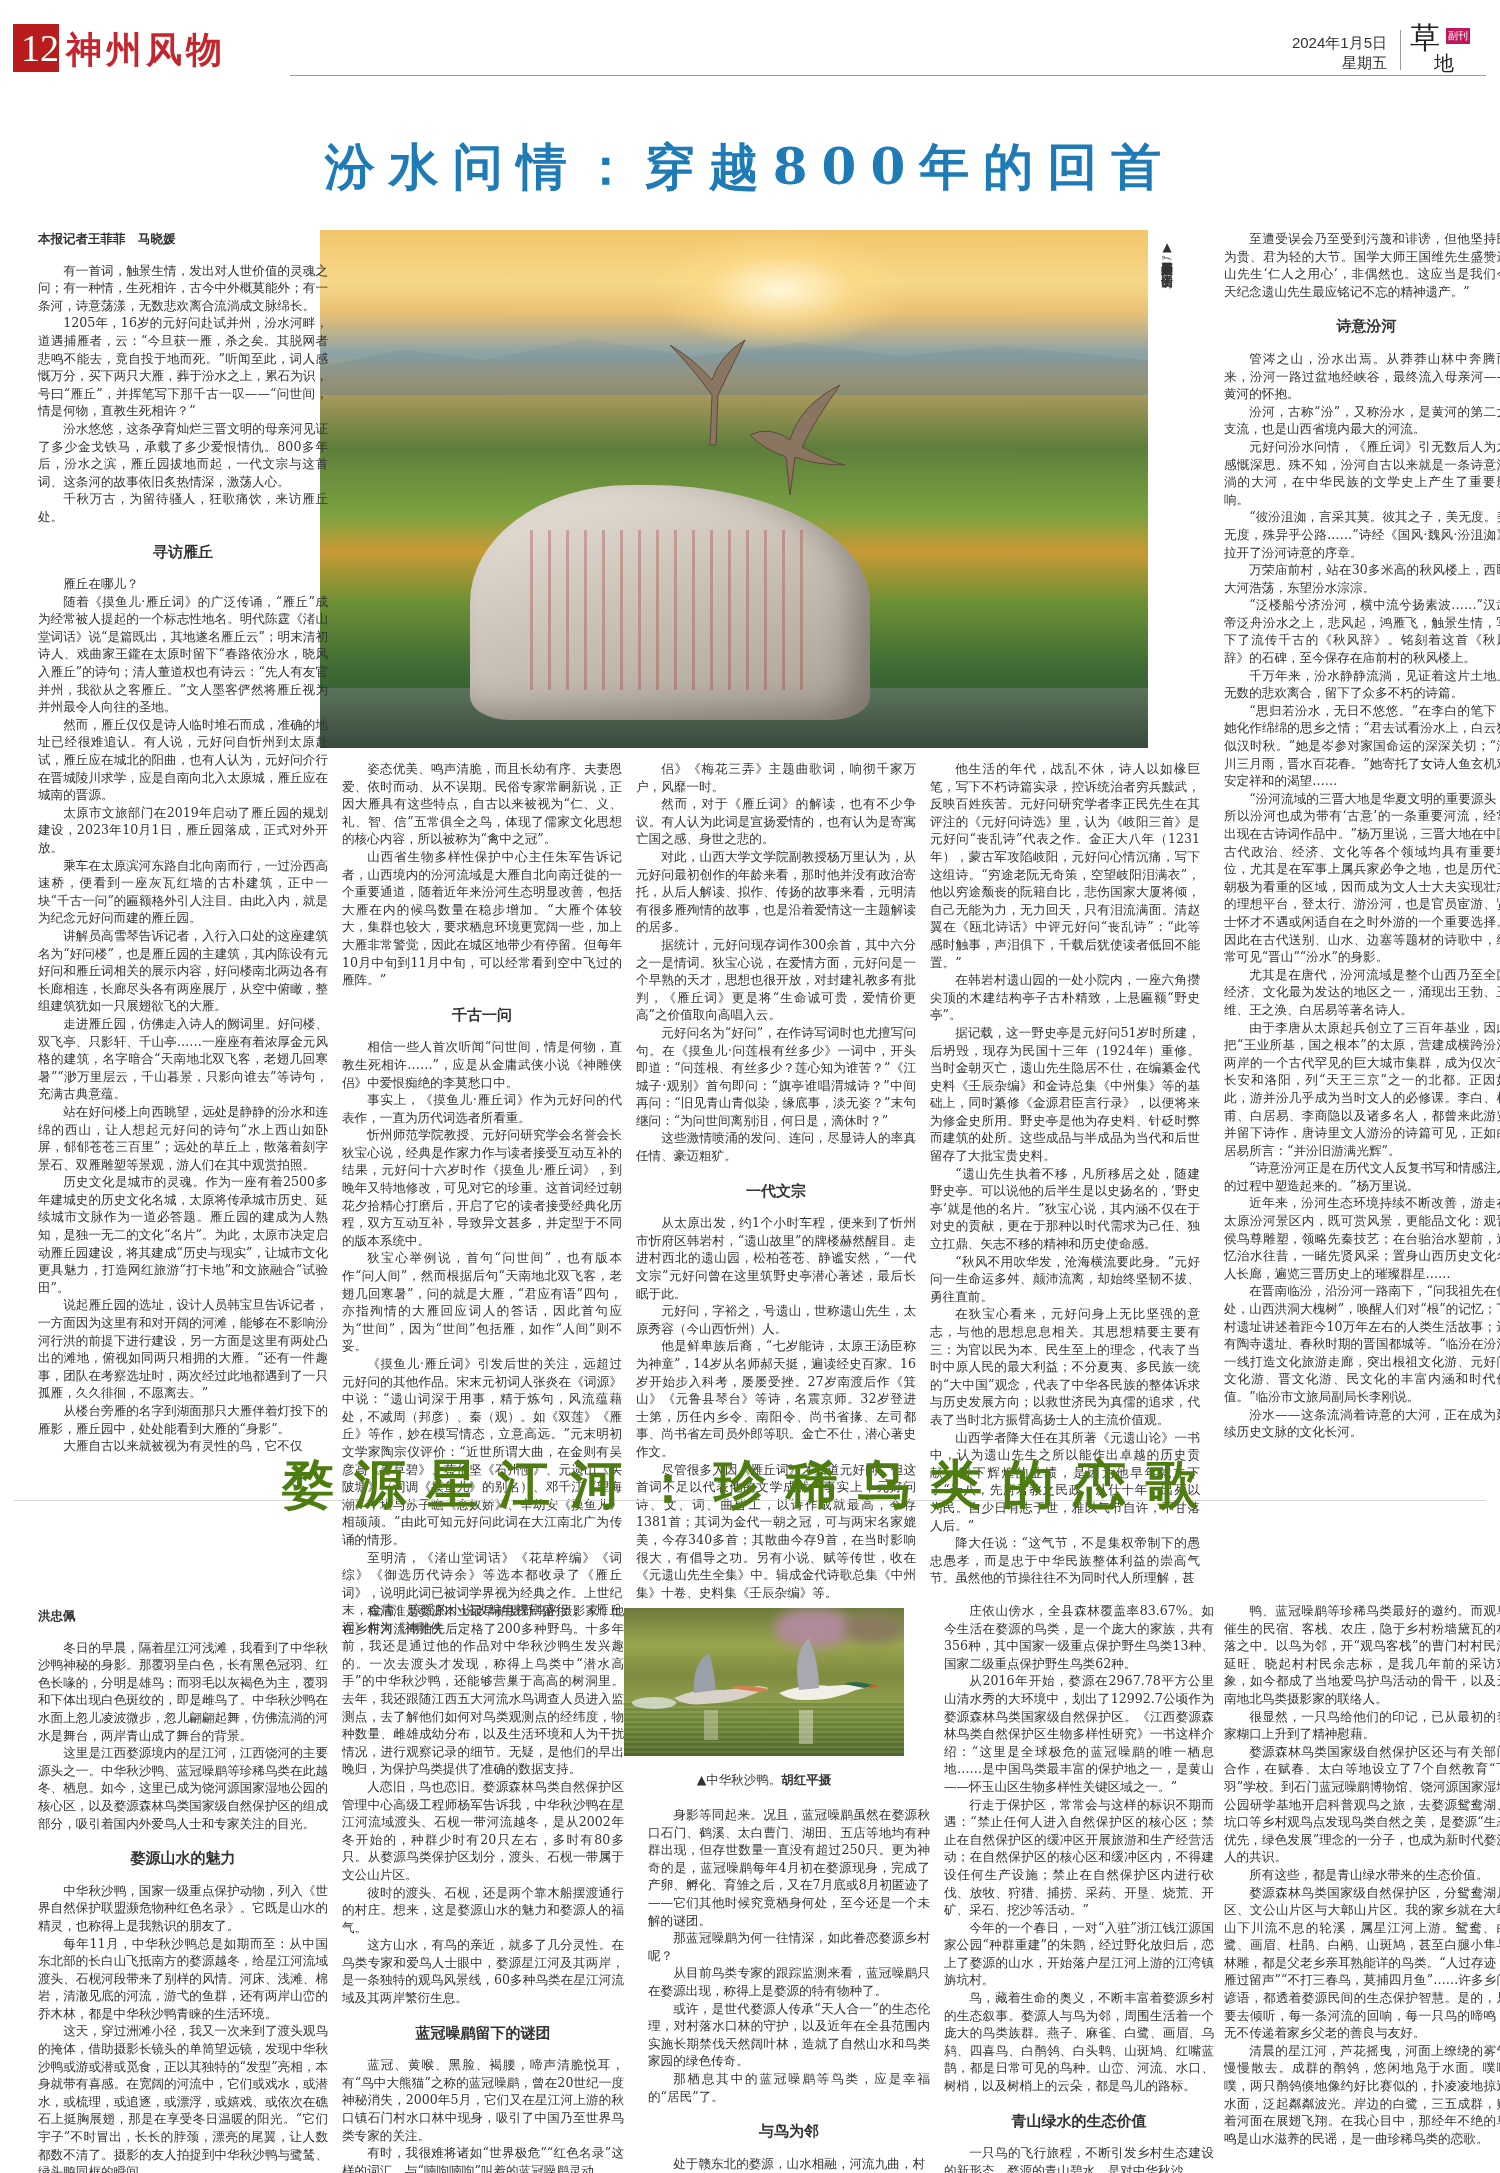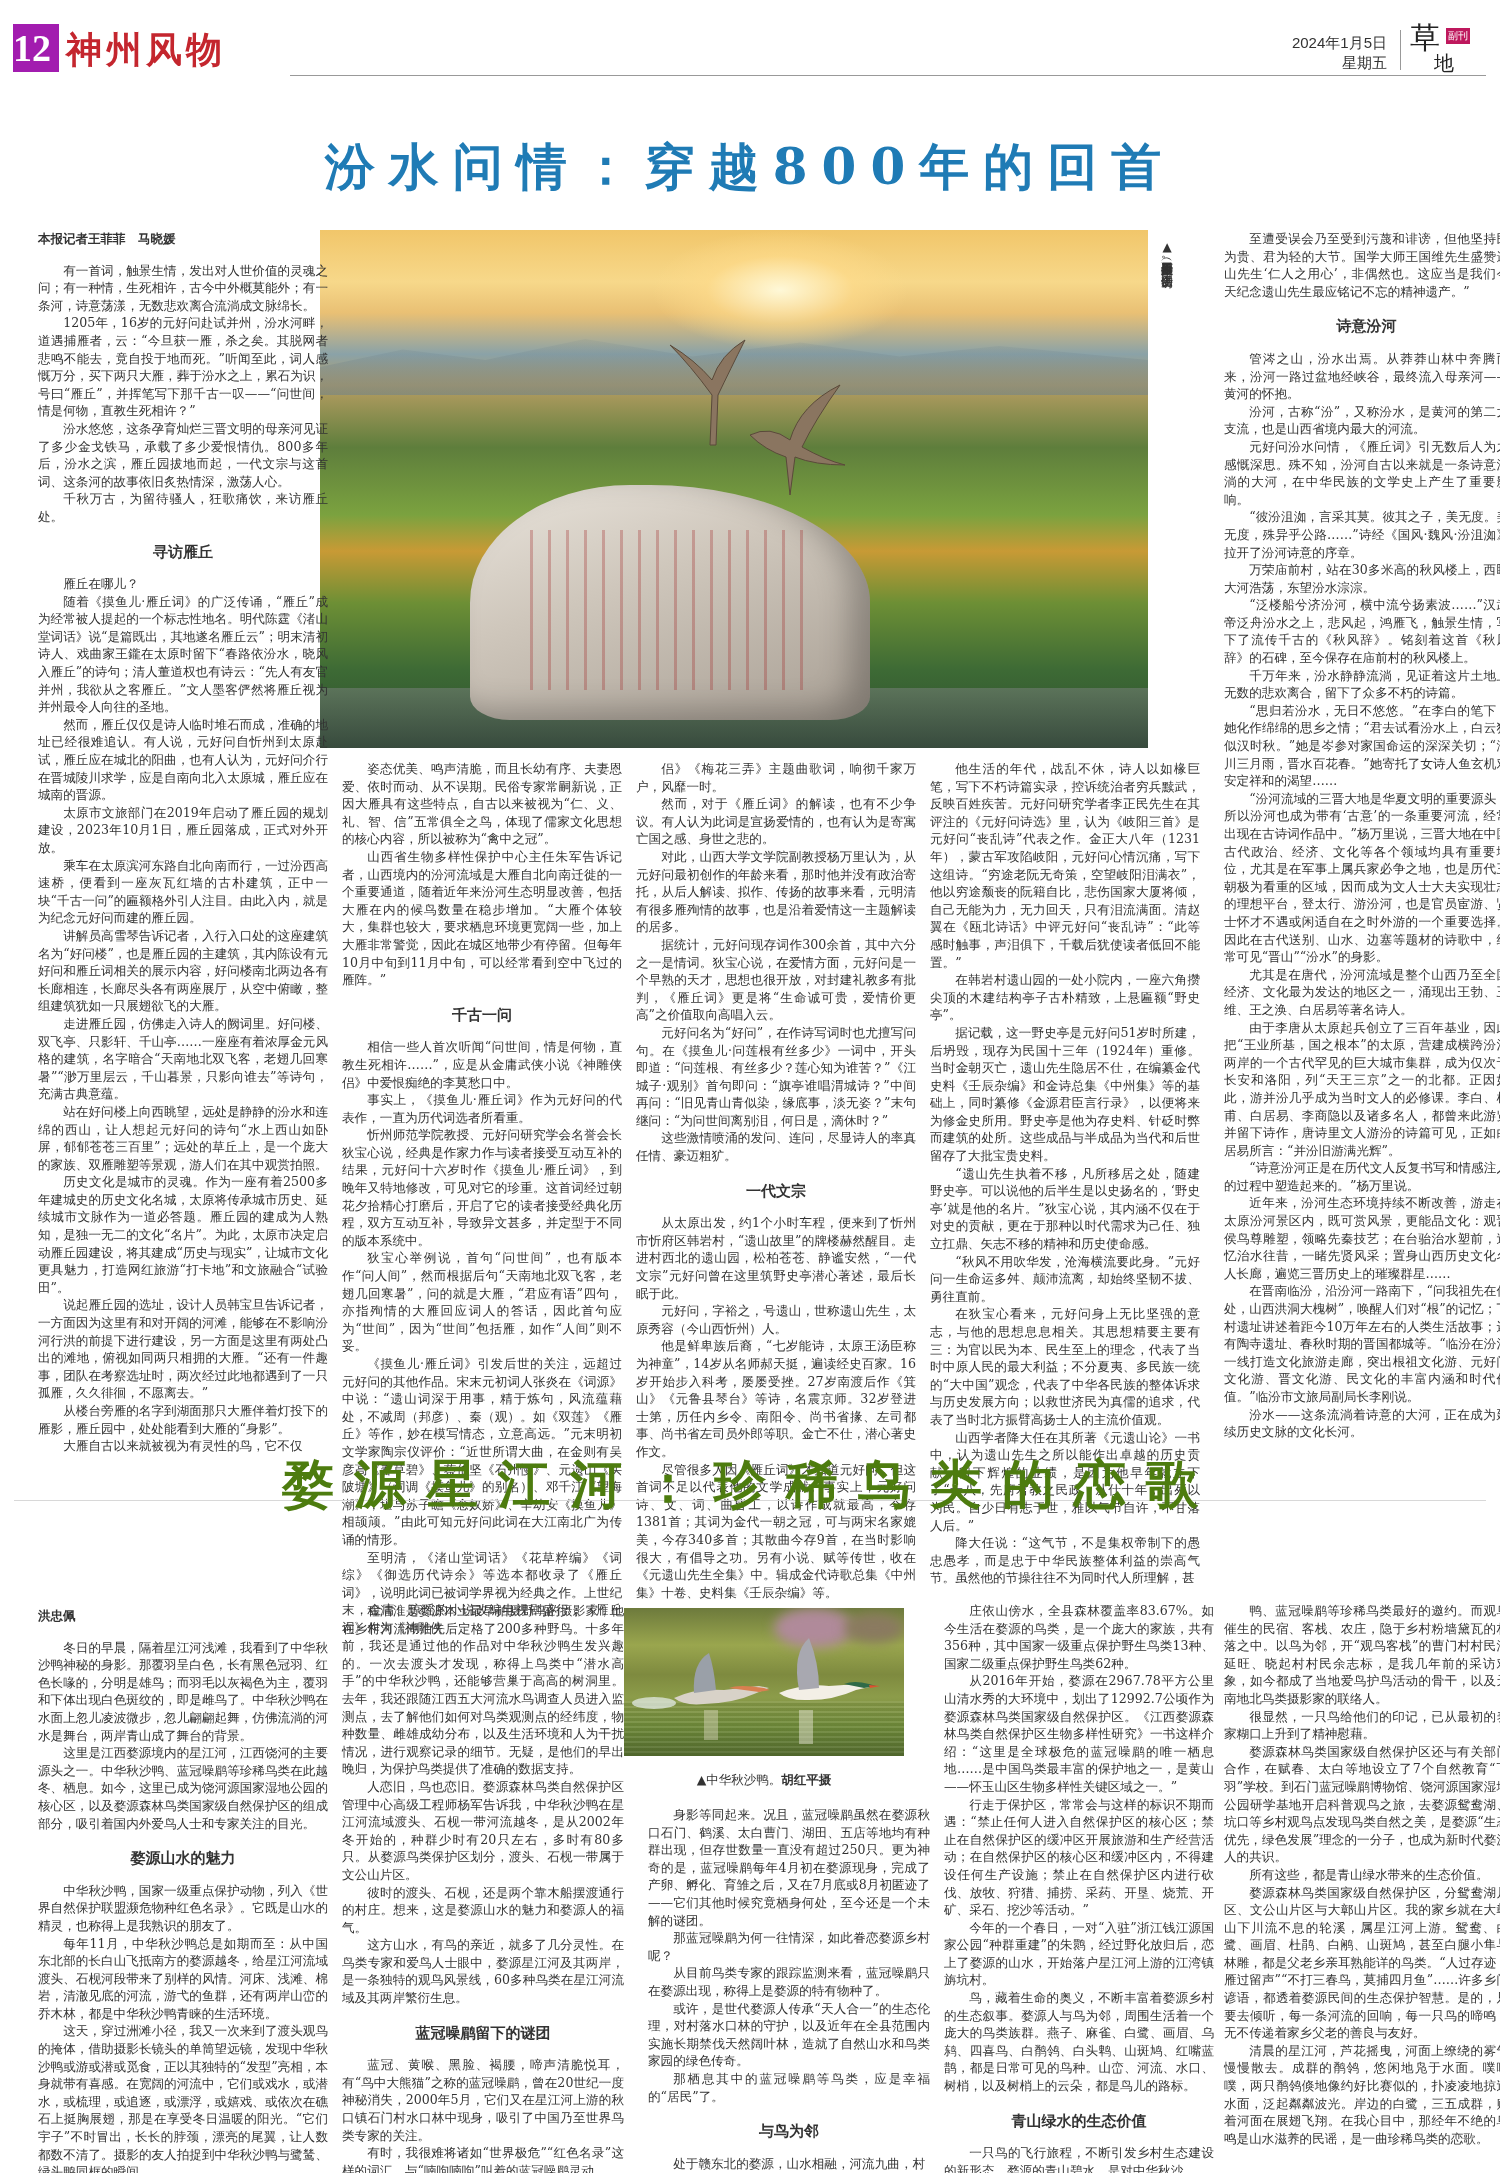--- a/index.html
+++ b/index.html
@@ -1,22 +1,22 @@
 <!DOCTYPE html>
 <html><head>
 <meta charset="utf-8">
 <style>
   * { box-sizing: border-box; margin: 0; padding: 0; }
   html, body { width: 1500px; height: 2173px; background: #fff; overflow: hidden; }
   body { font-family: "DejaVu Serif", "Liberation Serif", serif; color: #2b2b2b; position: relative; }
 
   
   .masthead { position: absolute; left: 0; top: 0; width: 1500px; height: 85px; }
-  .page-num { position: absolute; left: 13px; top: 24px; width: 46px; height: 48px; background: #a21caf; color: #fff;
-    font-family: "Liberation Serif", serif; font-weight: bold; font-size: 38px; line-height: 48px; text-align: left; }
+  .page-num { position: absolute; left: 13px; top: 24px; width: 46px; height: 48px; background: #b91c1c; color: #fff;
+    font-family: "Liberation Serif", serif; font-weight: normal; font-size: 38px; line-height: 48px; text-align: right; }
   .section-name { position: absolute; left: 66px; top: 26px; font-size: 36px; font-weight: bold; color: #c4262e;
     font-family: "DejaVu Serif", serif; letter-spacing: 4px; line-height: 46px; }
   .mast-rule { position: absolute; left: 290px; right: 14px; top: 75px; height: 1px; background: #999; }
   .mast-date { position: absolute; right: 113px; top: 33px; text-align: right; font-family: "Liberation Sans", sans-serif;
     font-size: 15px; line-height: 20px; color: #333; }
   .mast-sep { position: absolute; right: 99px; top: 30px; width: 1px; height: 40px; background: #999; }
   .mast-logo { position: absolute; right: 30px; top: 22px; width: 62px; height: 50px; }
   .mast-logo .calli { position: absolute; left: 2px; top: 0; font-size: 30px; line-height: 32px; color: #222; font-family: "DejaVu Serif", serif; }
   .mast-logo .calli2 { position: absolute; left: 26px; top: 28px; font-size: 20px; color: #222; font-family: "DejaVu Serif", serif; }
   .mast-logo .tag { position: absolute; right: 0; top: 6px; background: #be185d; color: #fff; font-size: 10px; padding: 1px 2px; font-family: "DejaVu Sans", sans-serif; }
@@ -100,21 +100,21 @@
   <p>汾水悠悠，这条孕育灿烂三晋文明的母亲河见证了多少金戈铁马，承载了多少爱恨情仇。800多年后，汾水之滨，雁丘园拔地而起，一代文宗与这首词、这条河的故事依旧炙热情深，激荡人心。</p>
   <p>千秋万古，为留待骚人，狂歌痛饮，来访雁丘处。</p>
   <p class="subhead">寻访雁丘</p>
   <p>雁丘在哪儿？</p>
   <p>随着《摸鱼儿·雁丘词》的广泛传诵，“雁丘”成为经常被人提起的一个标志性地名。明代陈霆《渚山堂词话》说“是篇既出，其地遂名雁丘云”；明末清初诗人、戏曲家王鑨在太原时留下“春路依汾水，晓风入雁丘”的诗句；清人董道权也有诗云：“先人有友官并州，我欲从之客雁丘。”文人墨客俨然将雁丘视为并州最令人向往的圣地。</p>
   <p>然而，雁丘仅仅是诗人临时堆石而成，准确的地址已经很难追认。有人说，元好问自忻州到太原赴试，雁丘应在城北的阳曲，也有人认为，元好问介行在晋城陵川求学，应是自南向北入太原城，雁丘应在城南的晋源。</p>
   <p>太原市文旅部门在2019年启动了雁丘园的规划建设，2023年10月1日，雁丘园落成，正式对外开放。</p>
   <p>乘车在太原滨河东路自北向南而行，一过汾西高速桥，便看到一座灰瓦红墙的古朴建筑，正中一块“千古一问”的匾额格外引人注目。由此入内，就是为纪念元好问而建的雁丘园。</p>
   <p>讲解员高雪琴告诉记者，入行入口处的这座建筑名为“好问楼”，也是雁丘园的主建筑，其内陈设有元好问和雁丘词相关的展示内容，好问楼南北两边各有长廊相连，长廊尽头各有两座展厅，从空中俯瞰，整组建筑犹如一只展翅欲飞的大雁。</p>
   <p>走进雁丘园，仿佛走入诗人的阙词里。好问楼、双飞亭、只影轩、千山亭……一座座有着浓厚金元风格的建筑，名字暗合“天南地北双飞客，老翅几回寒暑”“渺万里层云，千山暮景，只影向谁去”等诗句，充满古典意蕴。</p>
-  <p>站在好问楼上向西眺望，远处是静静的汾水和连绵的西山，让人想起元好问的诗句“水上西山如卧屏，郁郁苍苍三百里”；远处的草丘上，是一个庞大的家族、双雁雕塑等景观，游人们在其中观赏拍照。</p>
+  <p>站在好问楼上向西眺望，远处是静静的汾水和连绵的西山，让人想起元好问的诗句“水上西山如卧屏，郁郁苍苍三百里”；远处的草丘上，散落着刻字景石、双雁雕塑等景观，游人们在其中观赏拍照。</p>
   <p>历史文化是城市的灵魂。作为一座有着2500多年建城史的历史文化名城，太原将传承城市历史、延续城市文脉作为一道必答题。雁丘园的建成为人熟知，是独一无二的文化“名片”。为此，太原市决定启动雁丘园建设，将其建成“历史与现实”，让城市文化更具魅力，打造网红旅游“打卡地”和文旅融合“试验田”。</p>
   <p>说起雁丘园的选址，设计人员韩宝旦告诉记者，一方面因为这里有和对开阔的河滩，能够在不影响汾河行洪的前提下进行建设，另一方面是这里有两处凸出的滩地，俯视如同两只相拥的大雁。“还有一件趣事，团队在考察选址时，两次经过此地都遇到了一只孤雁，久久徘徊，不愿离去。”</p>
   <p>从楼台旁雁的名字到湖面那只大雁伴着灯投下的雁影，雁丘园中，处处能看到大雁的“身影”。</p>
   <p>大雁自古以来就被视为有灵性的鸟，它不仅</p>
 </div>
 
 <div class="col" style="left:318px;top:760px;width:280px;">
   <p>姿态优美、鸣声清脆，而且长幼有序、夫妻恩爱、依时而动、从不误期。民俗专家常嗣新说，正因大雁具有这些特点，自古以来被视为“仁、义、礼、智、信”五常俱全之鸟，体现了儒家文化思想的核心内容，所以被称为“禽中之冠”。</p>
   <p>山西省生物多样性保护中心主任朱军告诉记者，山西境内的汾河流域是大雁自北向南迁徙的一个重要通道，随着近年来汾河生态明显改善，包括大雁在内的候鸟数量在稳步增加。“大雁个体较大，集群也较大，要求栖息环境更宽阔一些，加上大雁非常警觉，因此在城区地带少有停留。但每年10月中旬到11月中旬，可以经常看到空中飞过的雁阵。”</p>
   <p class="subhead">千古一问</p>

